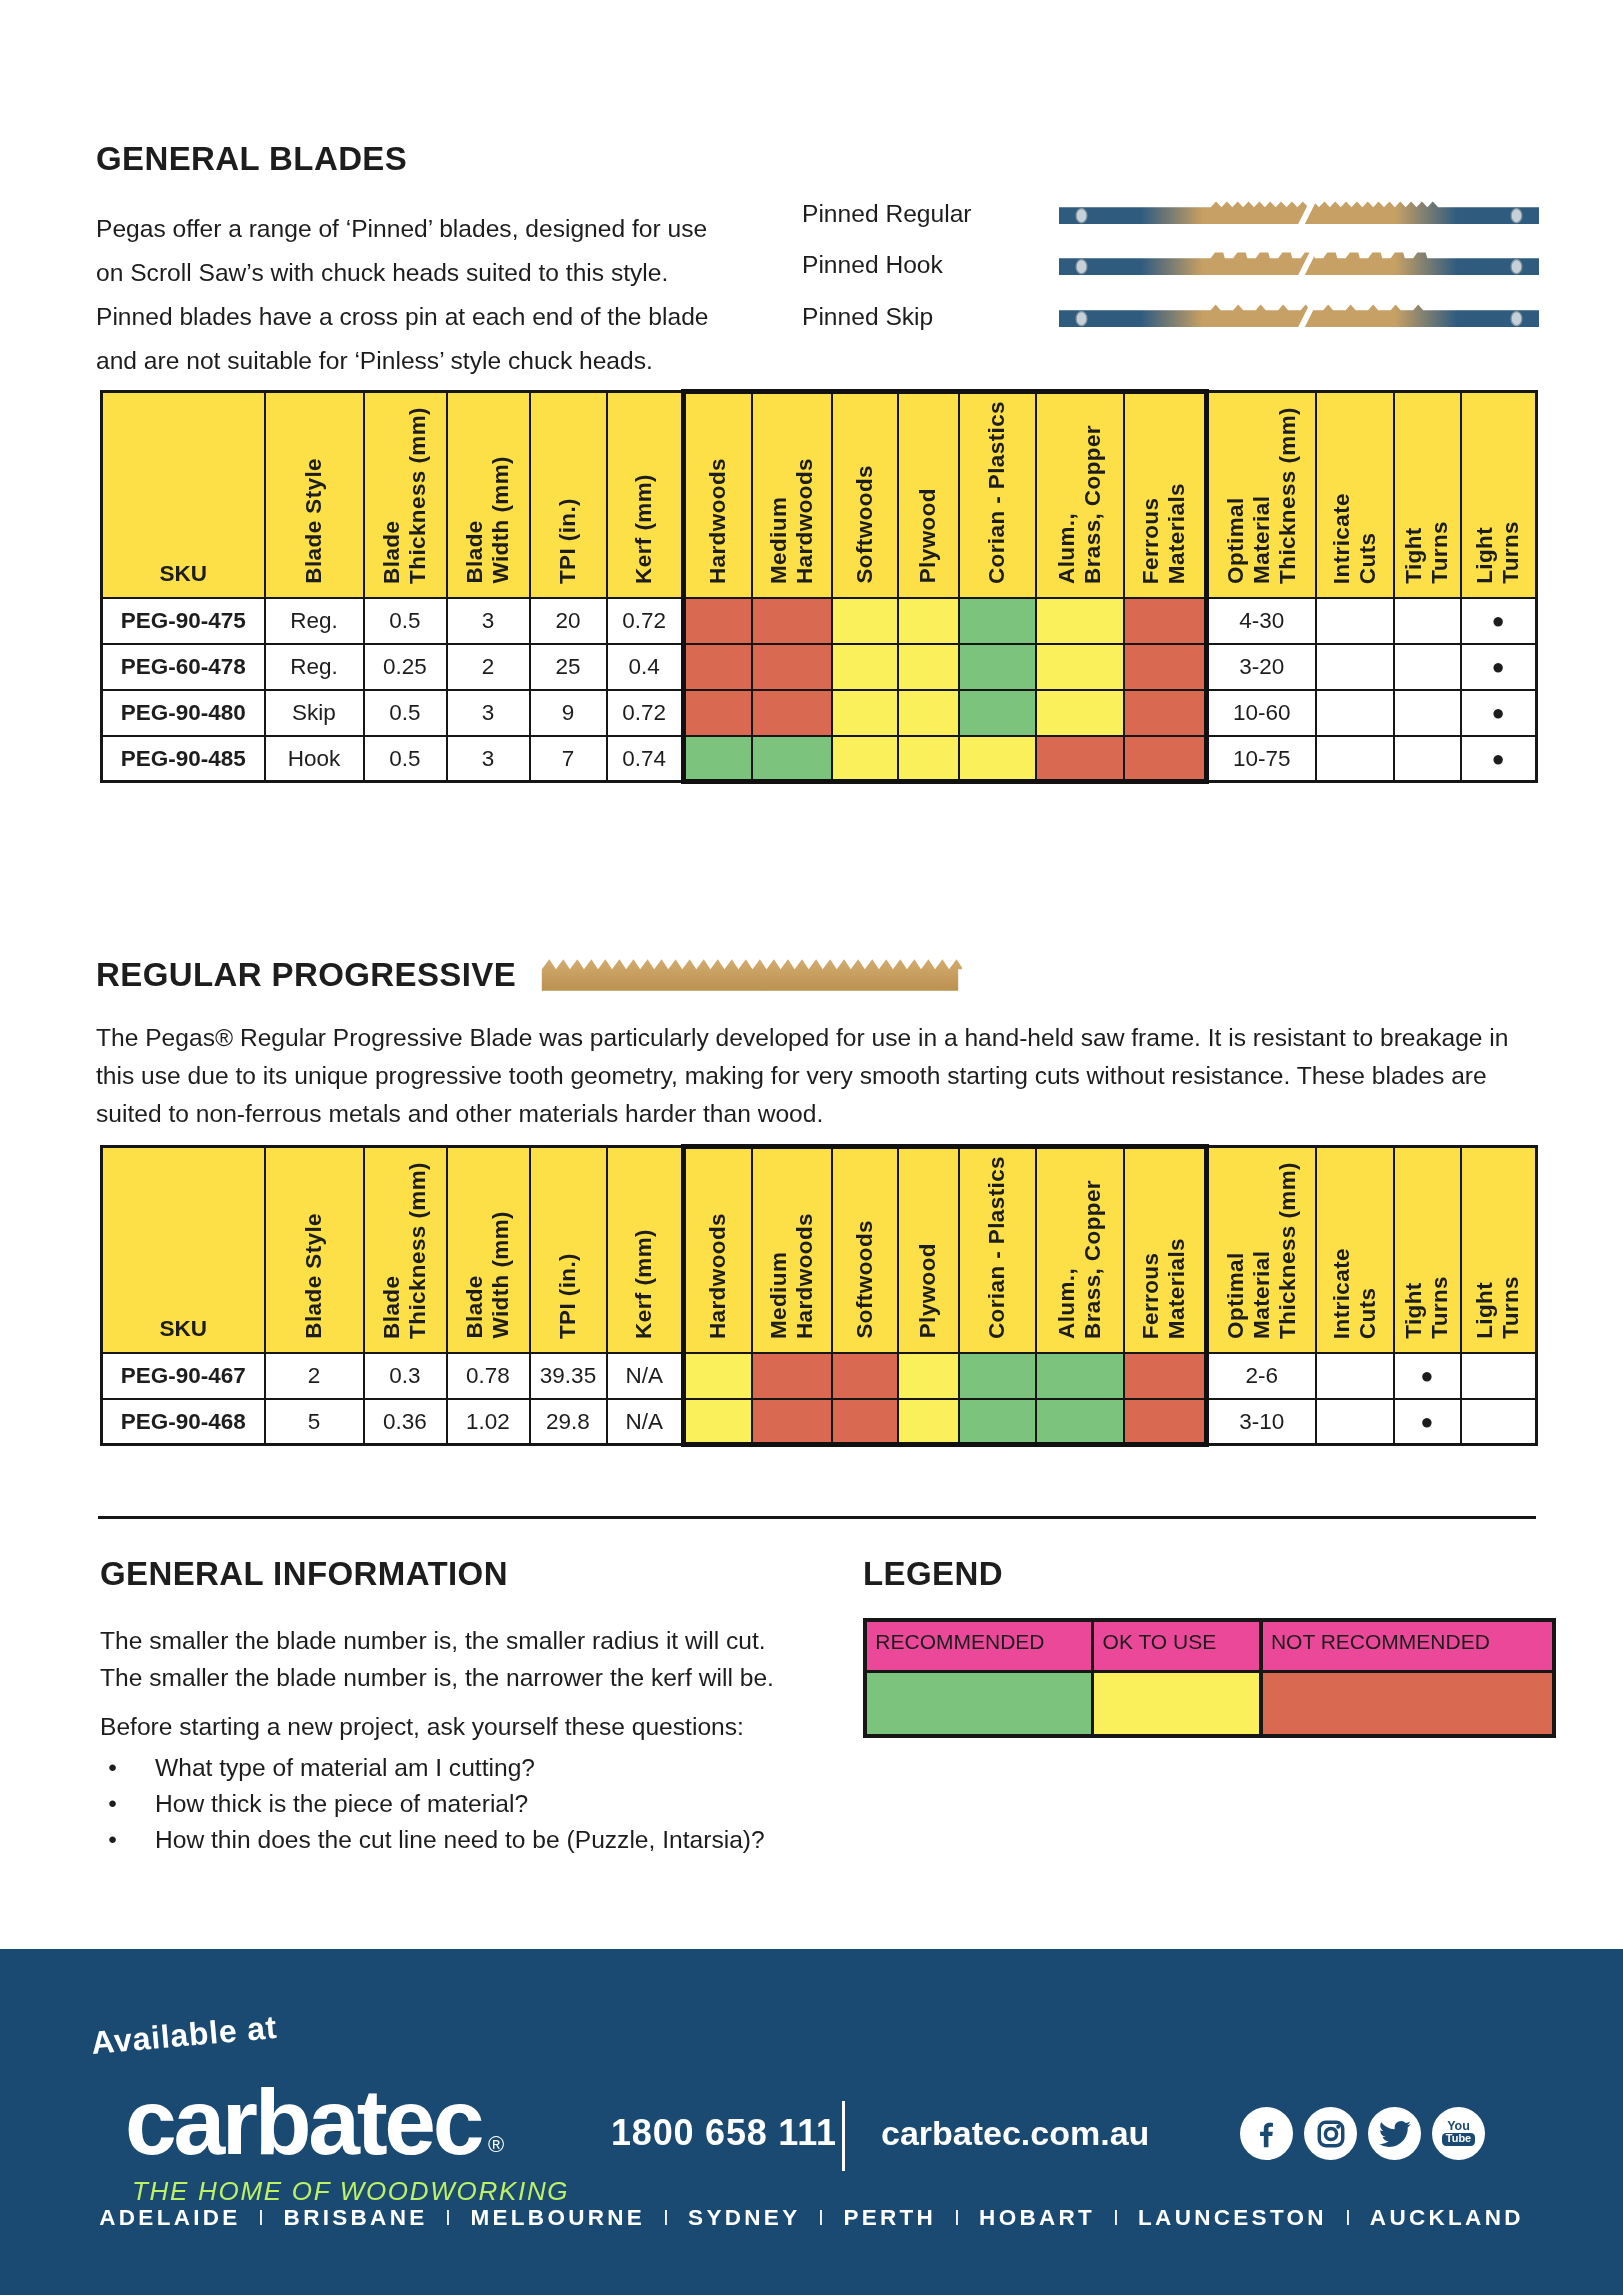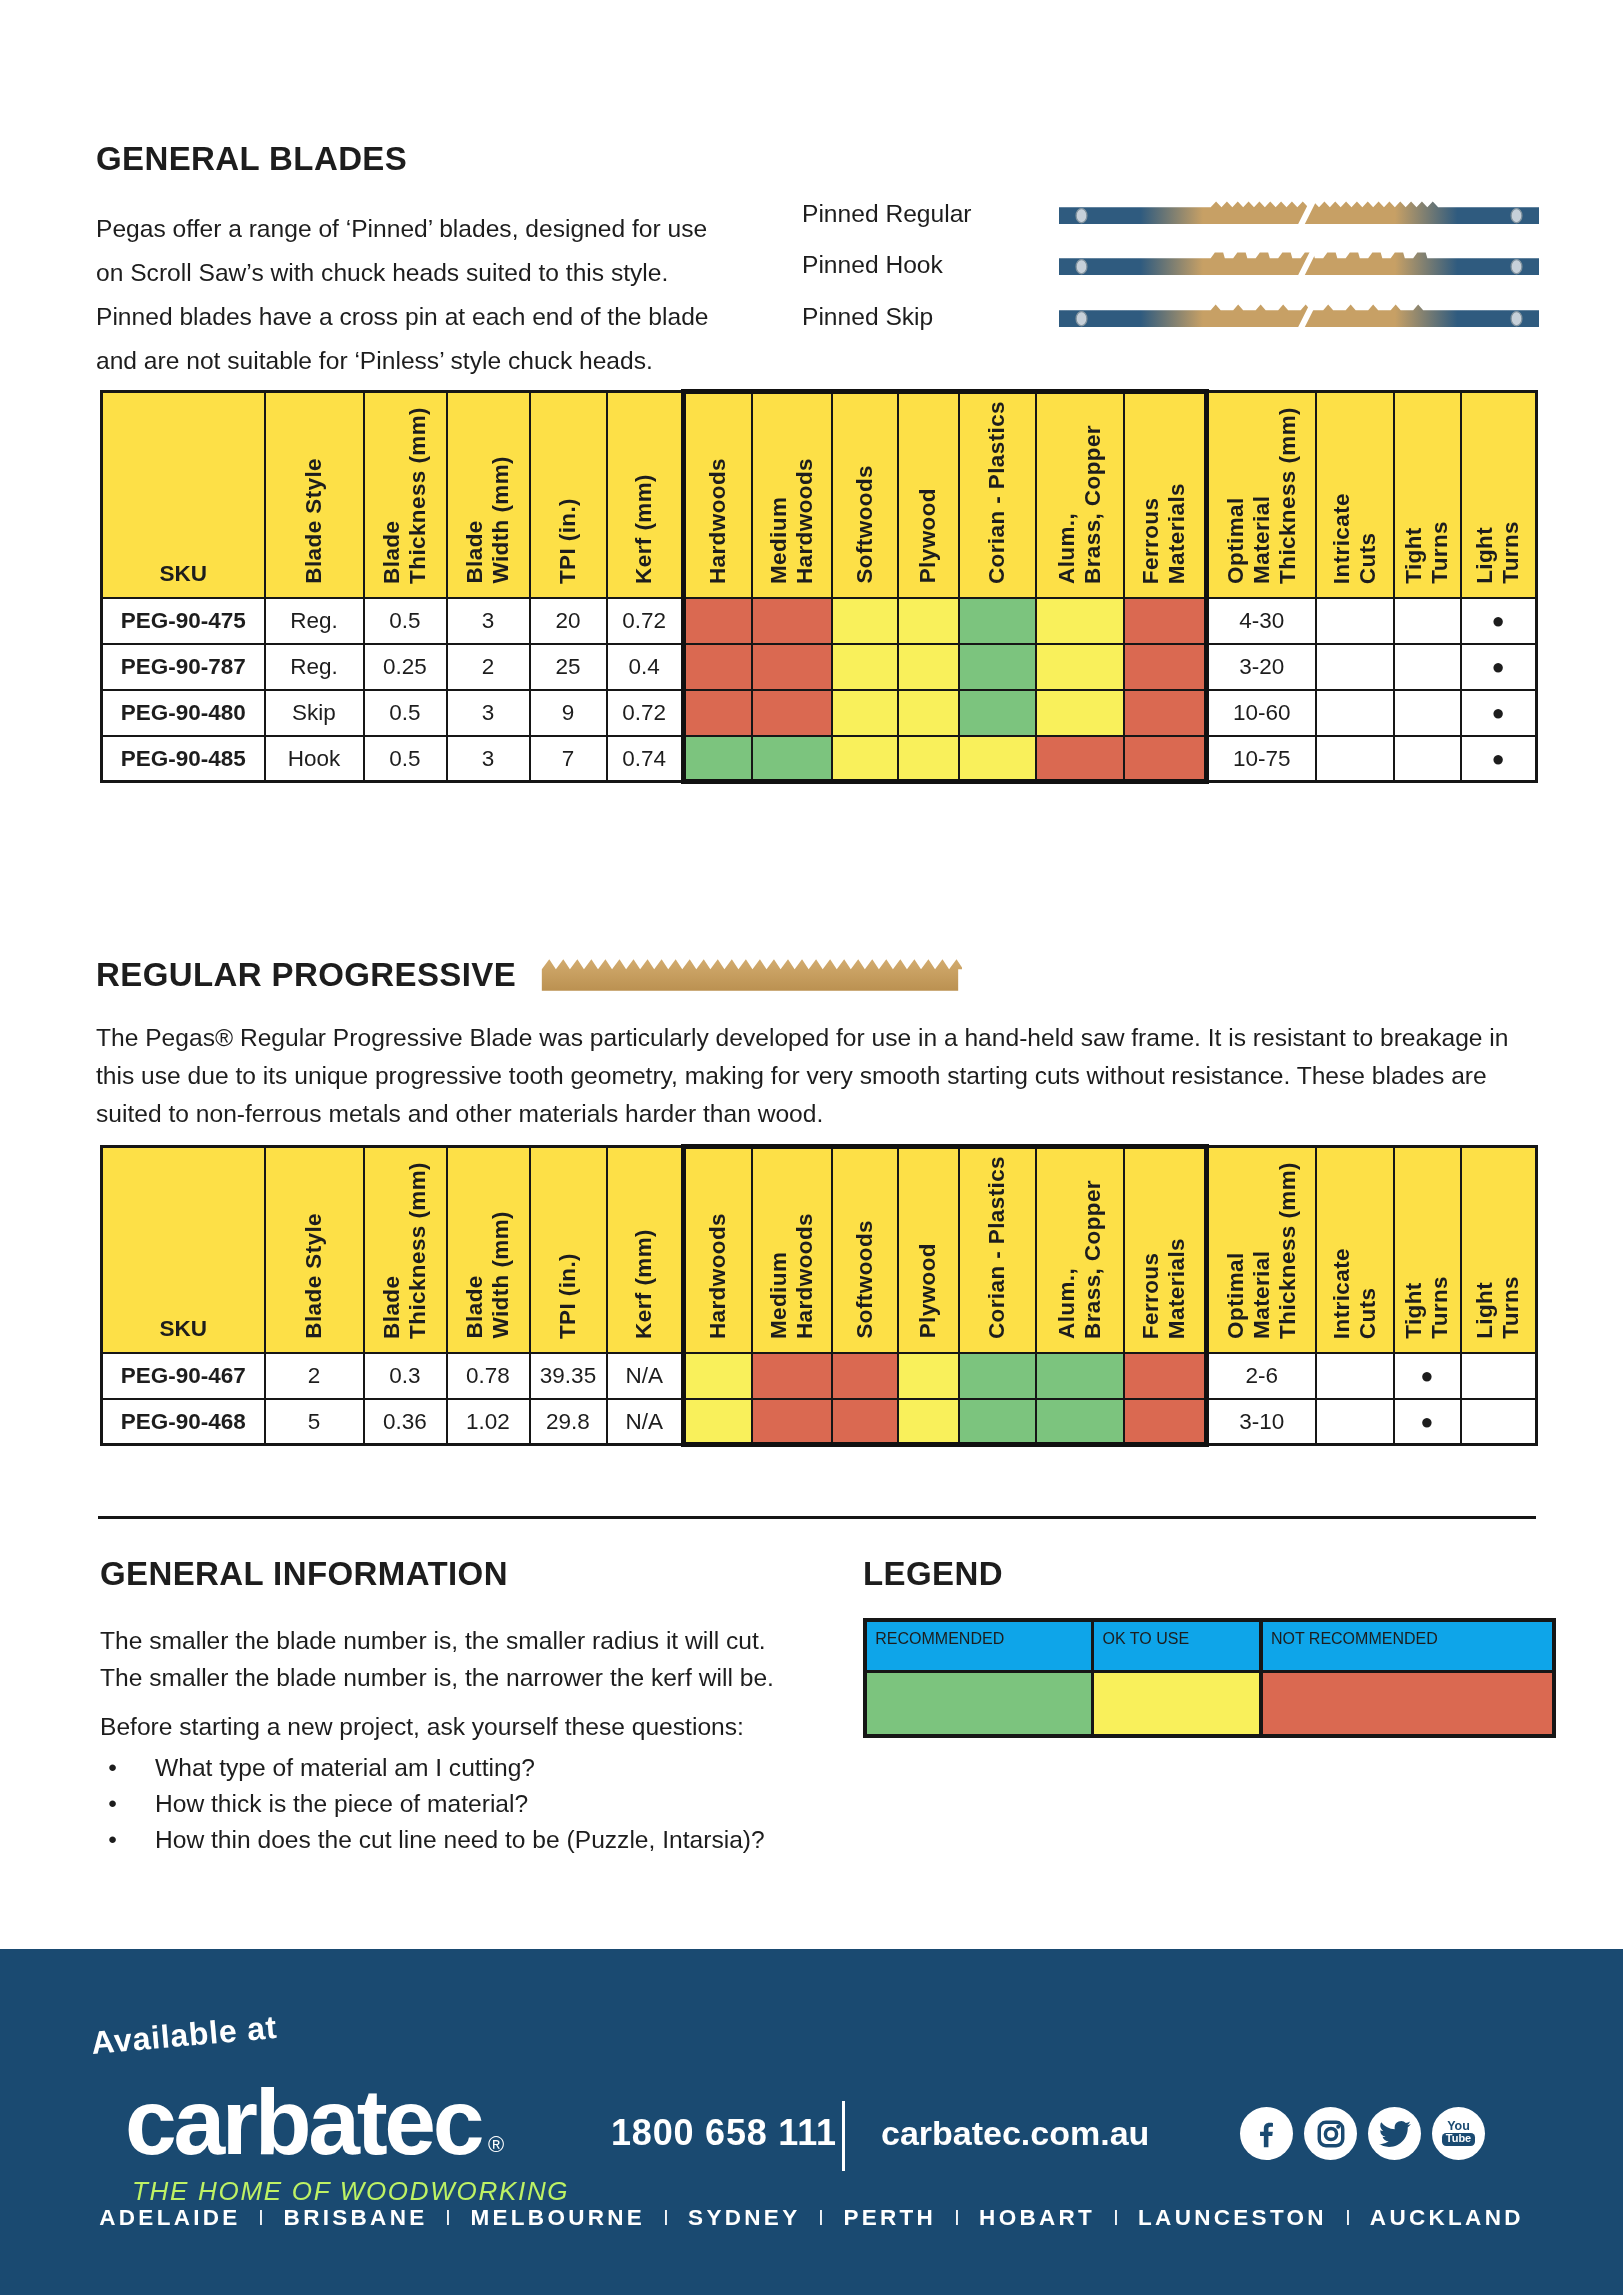--- a/index.html
+++ b/index.html
@@ -49,21 +49,21 @@
   #gi-lines { position:absolute; left:100px; top:1622px; font-size:24.6px; line-height:37px; }
   #gi-intro { position:absolute; left:100px; top:1713px; font-size:24.6px; }
   #gi-questions { position:absolute; left:100px; top:1750px; list-style:none; }
   #gi-questions li { position:relative; padding-left:55px; font-size:24.6px; line-height:36px; }
   #gi-questions li .bullet { position:absolute; left:8.3px; }
 
   #legend-title { left:863px; top:1555px; }
   #legend-grid { position:absolute; left:863px; top:1618px; display:grid;
                  grid-template-columns:224px 165px 289px; grid-template-rows:48px 61px;
                  border:4.2px solid #161616; background:#161616; grid-gap:3.3px; }
-  .legend-label { background:#0ea5e9; font-size:16px; padding:8.3px 0 0 8.3px; }
+  .legend-label { background:#ec4899; font-size:21px; padding:8.3px 0 0 8.3px; }
   .legend-color { }
 
   
   #footer { position:absolute; left:0; top:1949px; width:1623px; height:346px; }
   #avail { position:absolute; left:93px; top:76px; font-size:32px; font-weight:600; color:#fff;
            transform:rotate(-5deg); transform-origin:left bottom; letter-spacing:0.8px; }
   #brand { position:absolute; left:125px; top:127px; font-size:93px; font-weight:bold; color:#fff;
            letter-spacing:-3.3px; line-height:1; }
   #brand sup { font-size:22px; font-weight:normal; position:relative; top:30px; left:6.7px; letter-spacing:0; }
   #tagline { position:absolute; left:132px; top:227px; font-size:26px; letter-spacing:1.7px; }
@@ -215,21 +215,21 @@
             <td style="background: rgb(249, 240, 91);"></td>
             <td style="background: rgb(124, 196, 126);"></td>
             <td style="background: rgb(249, 240, 91);"></td>
             <td class="m-last" style="background: rgb(218, 105, 81);"></td>
             <td>4-30</td>
             <td class="mark"></td>
             <td class="mark"></td>
             <td class="mark">●</td>
           </tr>
           <tr>
-            <td class="sku">PEG-90-787</td>
+            <td class="sku">PEG-60-478</td>
             <td>Reg.</td>
             <td>0.25</td>
             <td>2</td>
             <td>25</td>
             <td>0.4</td>
             <td class="m-first" style="background: rgb(218, 105, 81);"></td>
             <td style="background: rgb(218, 105, 81);"></td>
             <td style="background: rgb(249, 240, 91);"></td>
             <td style="background: rgb(249, 240, 91);"></td>
             <td style="background: rgb(124, 196, 126);"></td>

